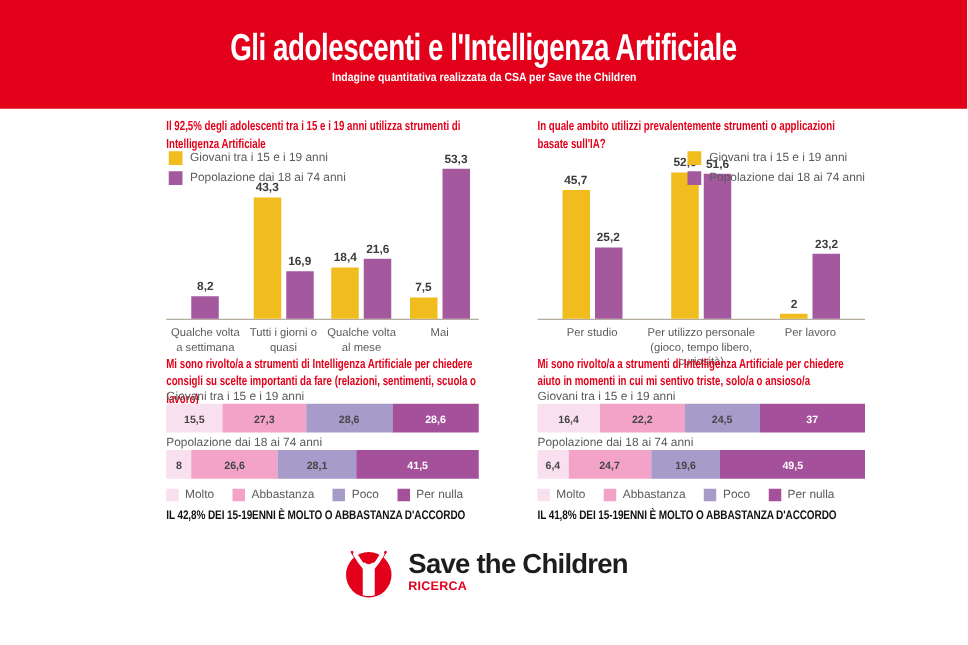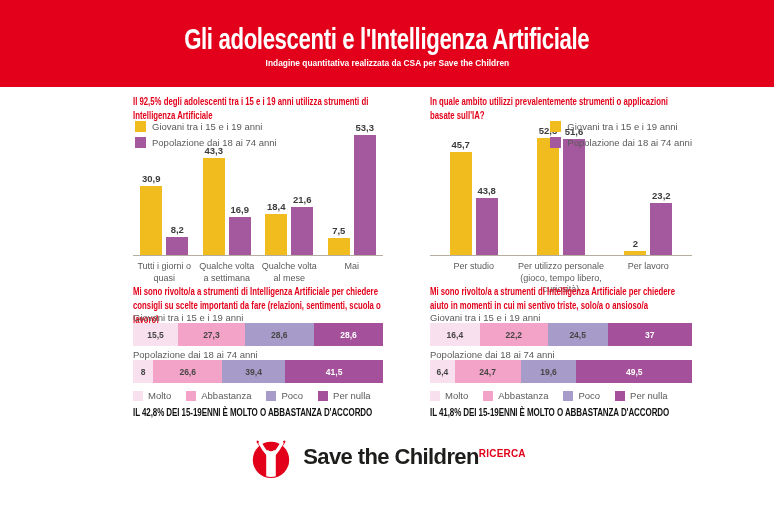--- a/index.html
+++ b/index.html
@@ -55,21 +55,21 @@
   .seg3{background:#A4509B;color:#fff;}
   .sleg{position:absolute;top:105px;left:0;display:flex;gap:15px;align-items:center;
         font-size:9px;color:#555;white-space:nowrap;}
   .sleg .swatch{width:10px;height:10px;margin-right:5px;}
   .note{position:absolute;top:122px;left:0;font-size:10px;font-weight:700;color:#111;
         white-space:nowrap;transform:scaleX(0.8);transform-origin:0 0;letter-spacing:-0.1px;}
 
   
   .footer{position:absolute;top:434px;left:0;right:0;display:flex;justify-content:center;
           align-items:center;gap:9px;}
-  .brandbox{display:flex;flex-direction:row;}
+  .brandbox{display:flex;flex-direction:column;}
   .brand{font-size:22px;font-weight:700;color:#1d1d1b;letter-spacing:-0.6px;line-height:1;}
   .brand-sub{font-size:10px;font-weight:700;color:#E2001A;margin-top:2px;letter-spacing:0.2px;}
 </style>
 </head>
 <body>
 
 <div class="page">
 
   <header class="band">
     <div class="band-inner">
@@ -77,24 +77,20 @@
       <span class="sub">Indagine quantitativa realizzata da CSA per Save the Children</span>
     </div>
   </header>
 
   <section class="sec sec-tl">
     <p class="sec-title">Il 92,5% degli adolescenti tra i 15 e i 19 anni utilizza strumenti di Intelligenza Artificiale</p>
     <div class="plot">
         <div class="cell">
           <div class="pair">
             <div class="bwrap">
-              <div class="bval">30,9</div>
-              <div class="bar c-young" style="height: 69.4px;"></div>
-            </div>
-            <div class="bwrap">
               <div class="bval">8,2</div>
               <div class="bar c-pop" style="height: 18.4px;"></div>
             </div>
           </div>
         </div>
         <div class="cell">
           <div class="pair">
             <div class="bwrap">
               <div class="bval">43,3</div>
               <div class="bar c-young" style="height: 97.2px;"></div>
@@ -135,45 +131,45 @@
         <span class="swatch c-young"></span>
         <span>Giovani tra i 15 e i 19 anni</span>
       </div>
       <div class="leg-row">
         <span class="swatch c-pop"></span>
         <span>Popolazione dai 18 ai 74 anni</span>
       </div>
     </div>
     <div class="cats">
         <div class="cat">
+          <div>Qualche volta a settimana</div>
+        </div>
+        <div class="cat">
           <div>Tutti i giorni o quasi</div>
-        </div>
-        <div class="cat">
-          <div>Qualche volta a settimana</div>
         </div>
         <div class="cat">
           <div>Qualche volta al mese</div>
         </div>
         <div class="cat">
           <div>Mai</div>
         </div>
       </div>
   </section>
 
   <section class="sec sec-tr">
     <p class="sec-title">In quale ambito utilizzi prevalentemente strumenti o applicazioni basate sull'IA?</p>
     <div class="plot">
         <div class="cell">
           <div class="pair">
             <div class="bwrap">
               <div class="bval">45,7</div>
               <div class="bar c-young" style="height: 102.6px;"></div>
             </div>
             <div class="bwrap">
-              <div class="bval">43,8</div>
+              <div class="bval">25,2</div>
               <div class="bar c-pop" style="height: 56.6px;"></div>
             </div>
           </div>
         </div>
         <div class="cell">
           <div class="pair">
             <div class="bwrap">
               <div class="bval">52,3</div>
               <div class="bar c-young" style="height: 117.5px;"></div>
             </div>
@@ -226,21 +222,21 @@
     <div class="sbar sbar1">
         <div class="seg seg0" style="flex-grow: 15.5;">15,5</div>
         <div class="seg seg1" style="flex-grow: 27.3;">27,3</div>
         <div class="seg seg2" style="flex-grow: 28.6;">28,6</div>
         <div class="seg seg3" style="flex-grow: 28.6;">28,6</div>
       </div>
     <div class="slabel slabel2">Popolazione dai 18 ai 74 anni</div>
     <div class="sbar sbar2">
         <div class="seg seg0" style="flex-grow: 8;">8</div>
         <div class="seg seg1" style="flex-grow: 26.6;">26,6</div>
-        <div class="seg seg2" style="flex-grow: 23.9;">39,4</div>
+        <div class="seg seg2" style="flex-grow: 23.9;">28,1</div>
         <div class="seg seg3" style="flex-grow: 41.5;">41,5</div>
       </div>
     <div class="sleg">
       <span class="leg-row">
           <span class="swatch seg0"></span>
           <span>Molto</span>
         </span>
       <span class="leg-row">
           <span class="swatch seg1"></span>
           <span>Abbastanza</span>

